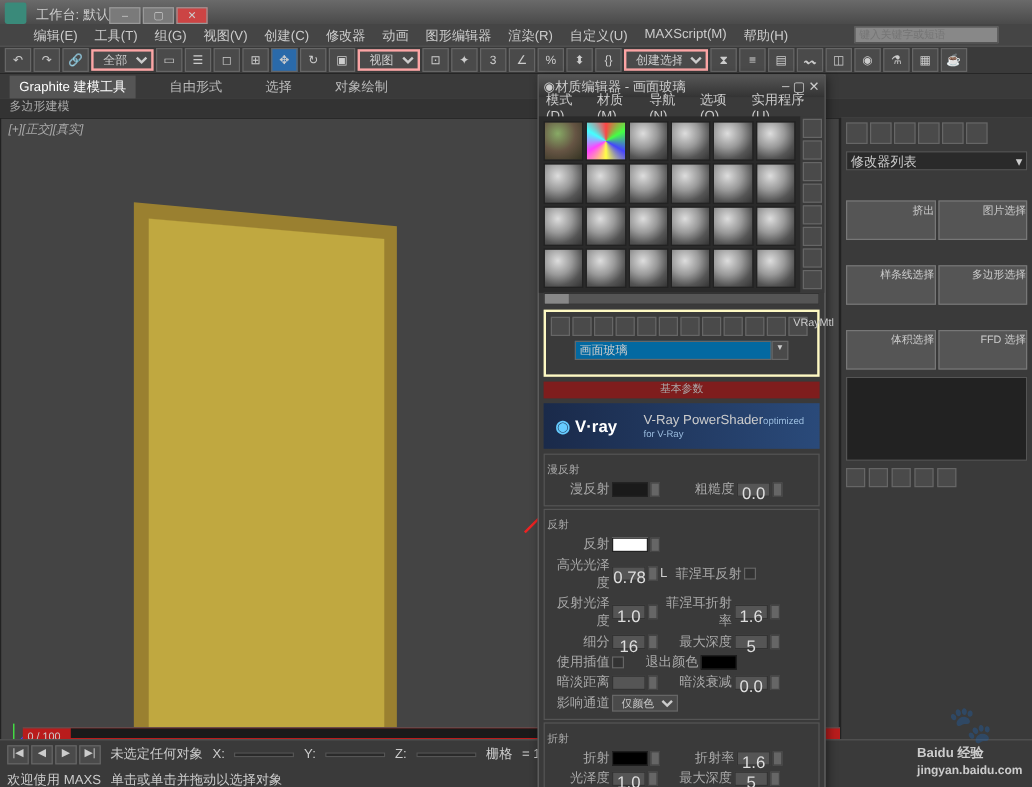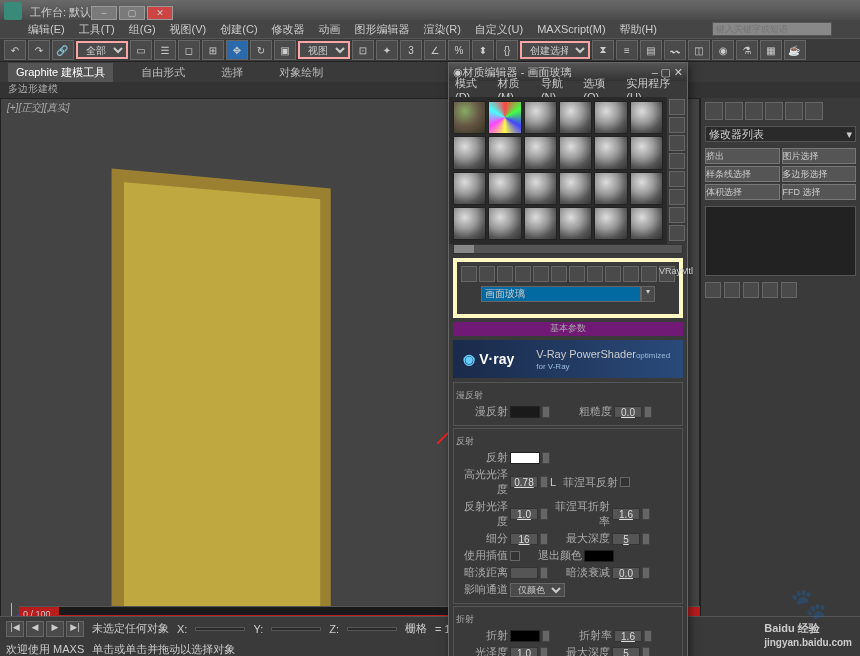--- a/index.html
+++ b/index.html
@@ -31,61 +31,61 @@
 .axis .x{position:absolute;bottom:0;left:0;width:20px;height:1px;background:#f44;}
 .axis .y{position:absolute;bottom:0;left:0;width:1px;height:20px;background:#4f4;}
 .axis .z{position:absolute;bottom:0;left:0;width:12px;height:1px;background:#44f;transform:rotate(-45deg);transform-origin:left;}
 .red-arrow{position:absolute;top:280px;left:410px;width:90px;height:2px;background:#e22;transform:rotate(-45deg);transform-origin:right;}
 .red-arrow:after{content:"";position:absolute;right:-2px;top:-4px;border:5px solid transparent;border-left:10px solid #e22;}
 .sidepanel{width:160px;background:#3a3a3a;border-left:1px solid #222;padding:4px;}
 .sideicons{display:flex;gap:2px;margin-bottom:6px;}
 .sideicons .si{width:18px;height:18px;background:#4a4a4a;border:1px solid #666;}
 .sidedrop{width:100%;background:#2a2a2a;border:1px solid #555;height:16px;margin-bottom:6px;font-size:10px;padding:0 3px;display:flex;align-items:center;justify-content:space-between;}
 .sidegrid{display:grid;grid-template-columns:1fr 1fr;gap:2px;}
-.sidegrid .sbtn{background:#555;border:1px solid #777;height:16px;font-size:9px;text-align:left;line-height:14px;}
+.sidegrid .sbtn{background:#555;border:1px solid #777;height:33px;font-size:9px;text-align:right;line-height:14px;margin-top:19px;}
 .sidelist{background:#222;height:70px;margin-top:6px;border:1px solid #555;}
 .sidebot{display:flex;gap:3px;margin-top:6px;}
 .sidebot .sb{width:16px;height:16px;background:#4a4a4a;border:1px solid #666;}
 
 .mateditor{position:absolute;top:62px;left:448px;width:240px;background:#3a3a3a;border:1px solid #666;box-shadow:2px 2px 8px rgba(0,0,0,.5);z-index:10;}
 .mat-title{background:linear-gradient(#555,#333);height:18px;display:flex;align-items:center;padding:0 4px;font-size:10px;}
 .mat-title .t{flex:1;}
 .mat-menu{background:#3a3a3a;height:16px;display:flex;gap:8px;padding:0 6px;font-size:9px;align-items:center;}
 .mat-body{display:flex;}
 .mat-grid{display:grid;grid-template-columns:repeat(6,1fr);gap:2px;padding:4px;flex:1;background:#2a2a2a;}
 .slot{aspect-ratio:1;background:radial-gradient(circle at 35% 30%,#ddd,#999 40%,#555 70%,#333);border:1px solid #222;}
 .slot.tex1{background:radial-gradient(circle at 35% 30%,#8a6,#654 50%,#332);}
 .slot.tex2{background:conic-gradient(#f44,#4f4,#44f,#ff4,#f4f,#4ff,#f44);}
 .mat-side{width:20px;background:#3a3a3a;display:flex;flex-direction:column;gap:2px;padding:2px;}
 .mat-side .ms{height:16px;background:#4a4a4a;border:1px solid #666;}
 .mat-scroll{height:10px;background:#555;border:1px solid #333;margin:0 4px;position:relative;}
 .mat-scroll .thumb{position:absolute;left:0;width:20px;height:100%;background:#888;}
-.redbox{border:4px solid #fef9c3;margin:4px;padding:4px 4px 8px;position:relative;}
+.redbox{border:2px solid #fef9c3;margin:4px;padding:4px 4px 8px;position:relative;}
 .redbox-row{display:flex;gap:2px;align-items:center;}
 .redbox-row .rb{width:16px;height:16px;background:#4a4a4a;border:1px solid #666;}
 .namebox{display:flex;margin:4px 20px;}
 .namebox input{flex:1;background:#0369a1;border:1px solid #666;height:16px;color:#ccc;font-size:10px;padding:0 3px;}
 .namebox .dd{width:14px;background:#4a4a4a;border:1px solid #666;text-align:center;font-size:8px;}
 .vraylbl{position:absolute;right:-14px;top:4px;font-size:9px;color:#ccc;}
-.rollhead{background:#701a75;height:14px;text-align:center;font-size:9px;color:#aaa;margin:2px 4px;}
+.rollhead{background:#7f1d1d;height:14px;text-align:center;font-size:9px;color:#aaa;margin:2px 4px;}
 .vraybanner{margin:4px;height:38px;background:linear-gradient(90deg,#1a2a4a,#2a4a7a);display:flex;align-items:center;padding:0 10px;gap:10px;}
 .vraylogo{color:#fff;font-size:14px;font-weight:bold;}
 .vraylogo:before{content:"◉";color:#6cf;margin-right:4px;}
 .vraytext{color:#fff;font-size:10px;margin-left:12px;}
 .vraytext .sub{font-size:8px;color:#9bd;}
 .params{margin:2px 4px;border:1px solid #555;padding:4px 2px;}
 .params .grp{font-size:9px;color:#aaa;margin:2px 0;}
 .prow{display:flex;align-items:center;gap:2px;margin:2px 0;font-size:9px;}
 .prow .lbl{width:52px;text-align:right;color:#aaa;}
 .prow .lbl2{width:60px;text-align:right;color:#aaa;}
 .swatch{width:30px;height:12px;border:1px solid #222;}
 .swatch.white{background:#fff;}
 .swatch.black{background:#000;}
 .swatch.dgray{background:#1a1a1a;}
-.spinner{width:28px;height:12px;background:#555;border:1px solid #333;font-size:10px;text-align:center;color:#ddd;text-decoration:underline;}
+.spinner{width:28px;height:12px;background:#555;border:1px solid #333;font-size:14px;text-align:center;color:#ddd;}
 .spinbtn{width:8px;height:12px;background:#666;border:1px solid #444;}
 .chk{width:10px;height:10px;border:1px solid #666;background:#333;}
 .subdrop{background:#4a4a4a;border:1px solid #666;font-size:9px;padding:0 3px;height:14px;}
 
 .timeline{position:absolute;bottom:32px;left:0;right:160px;height:18px;background:#b91c1c;border-top:1px solid #555;margin-left:19px;}
 .tl-track{height:8px;background:#1a1a1a;position:relative;margin:0 40px;}
 .statusbar{position:absolute;bottom:0;left:0;right:0;height:40px;background:#3a3a3a;border-top:1px solid #555;}
 .status-row{display:flex;align-items:center;gap:8px;padding:2px 6px;font-size:9px;}
 .status-row .fld{background:#2a2a2a;border:1px solid #555;padding:1px 4px;min-width:50px;}
 .transport{display:flex;gap:2px;}

